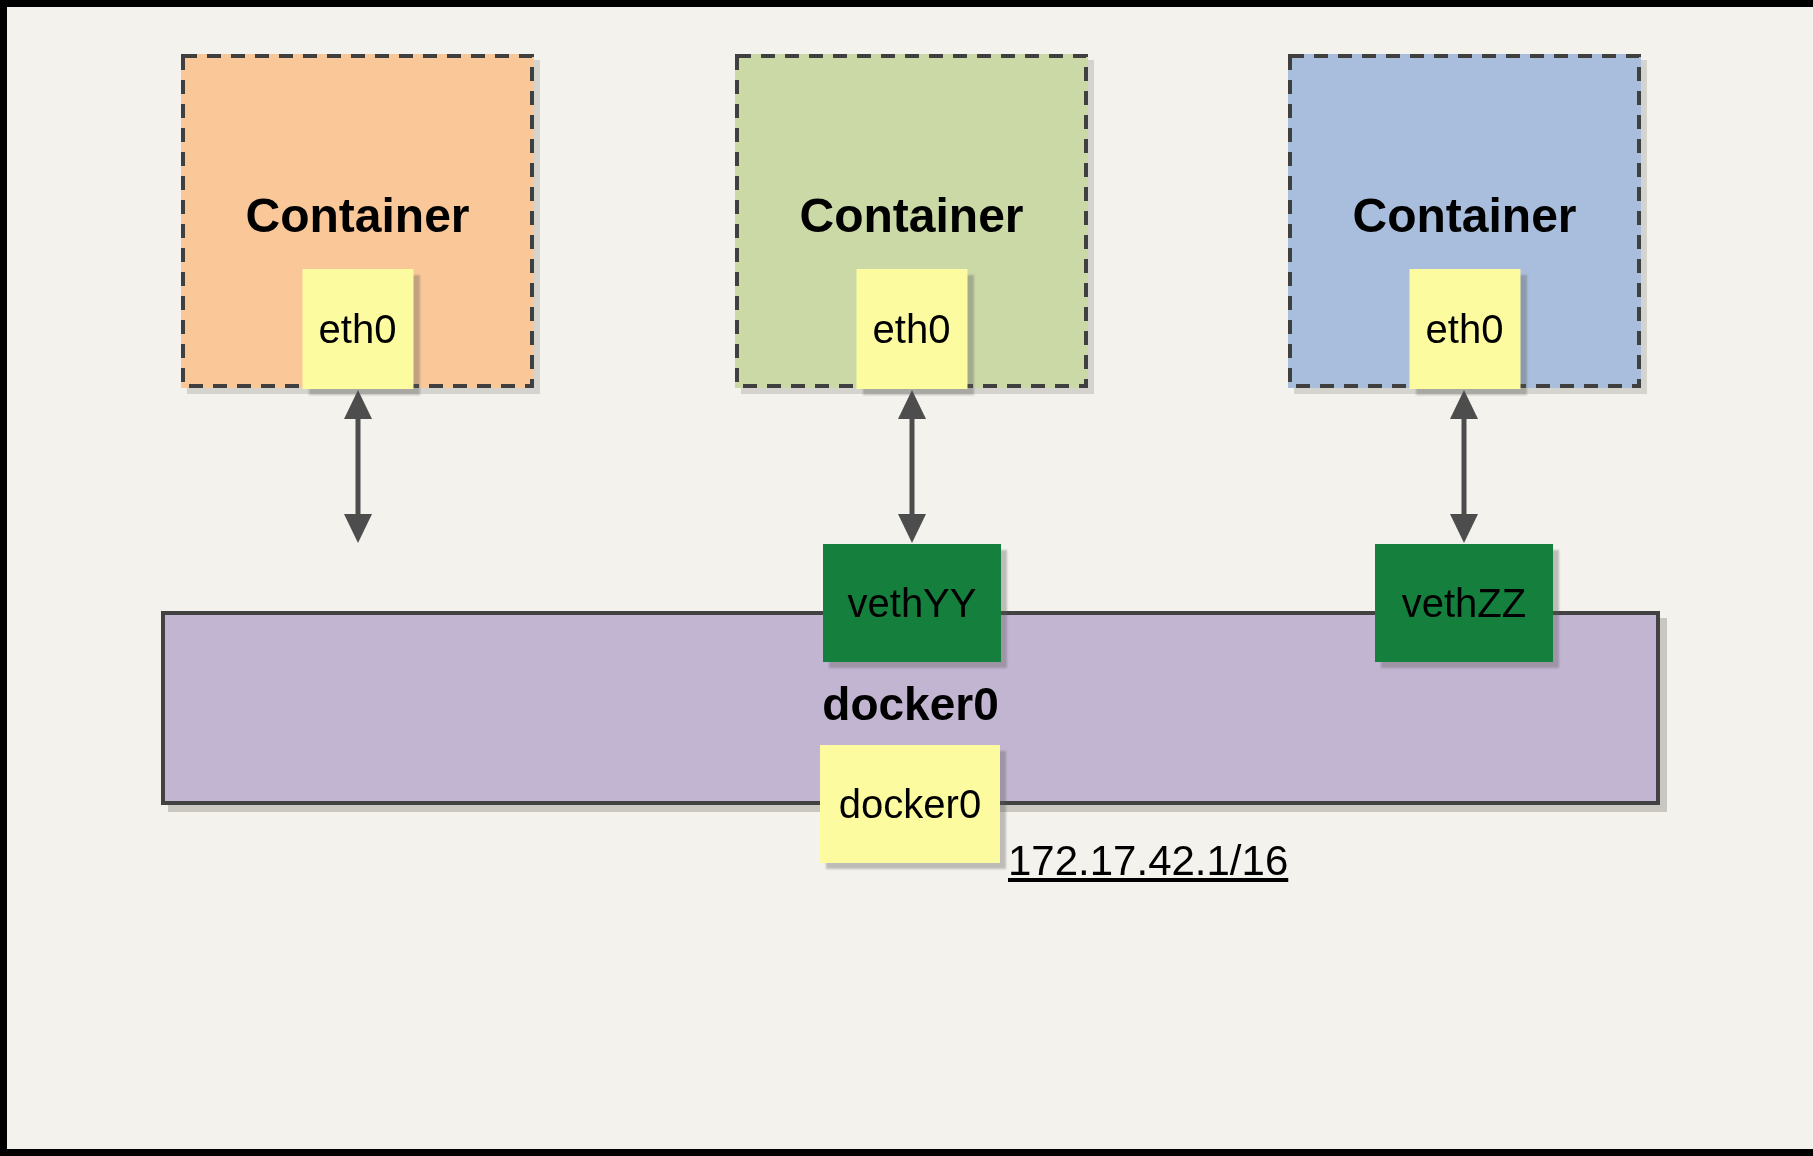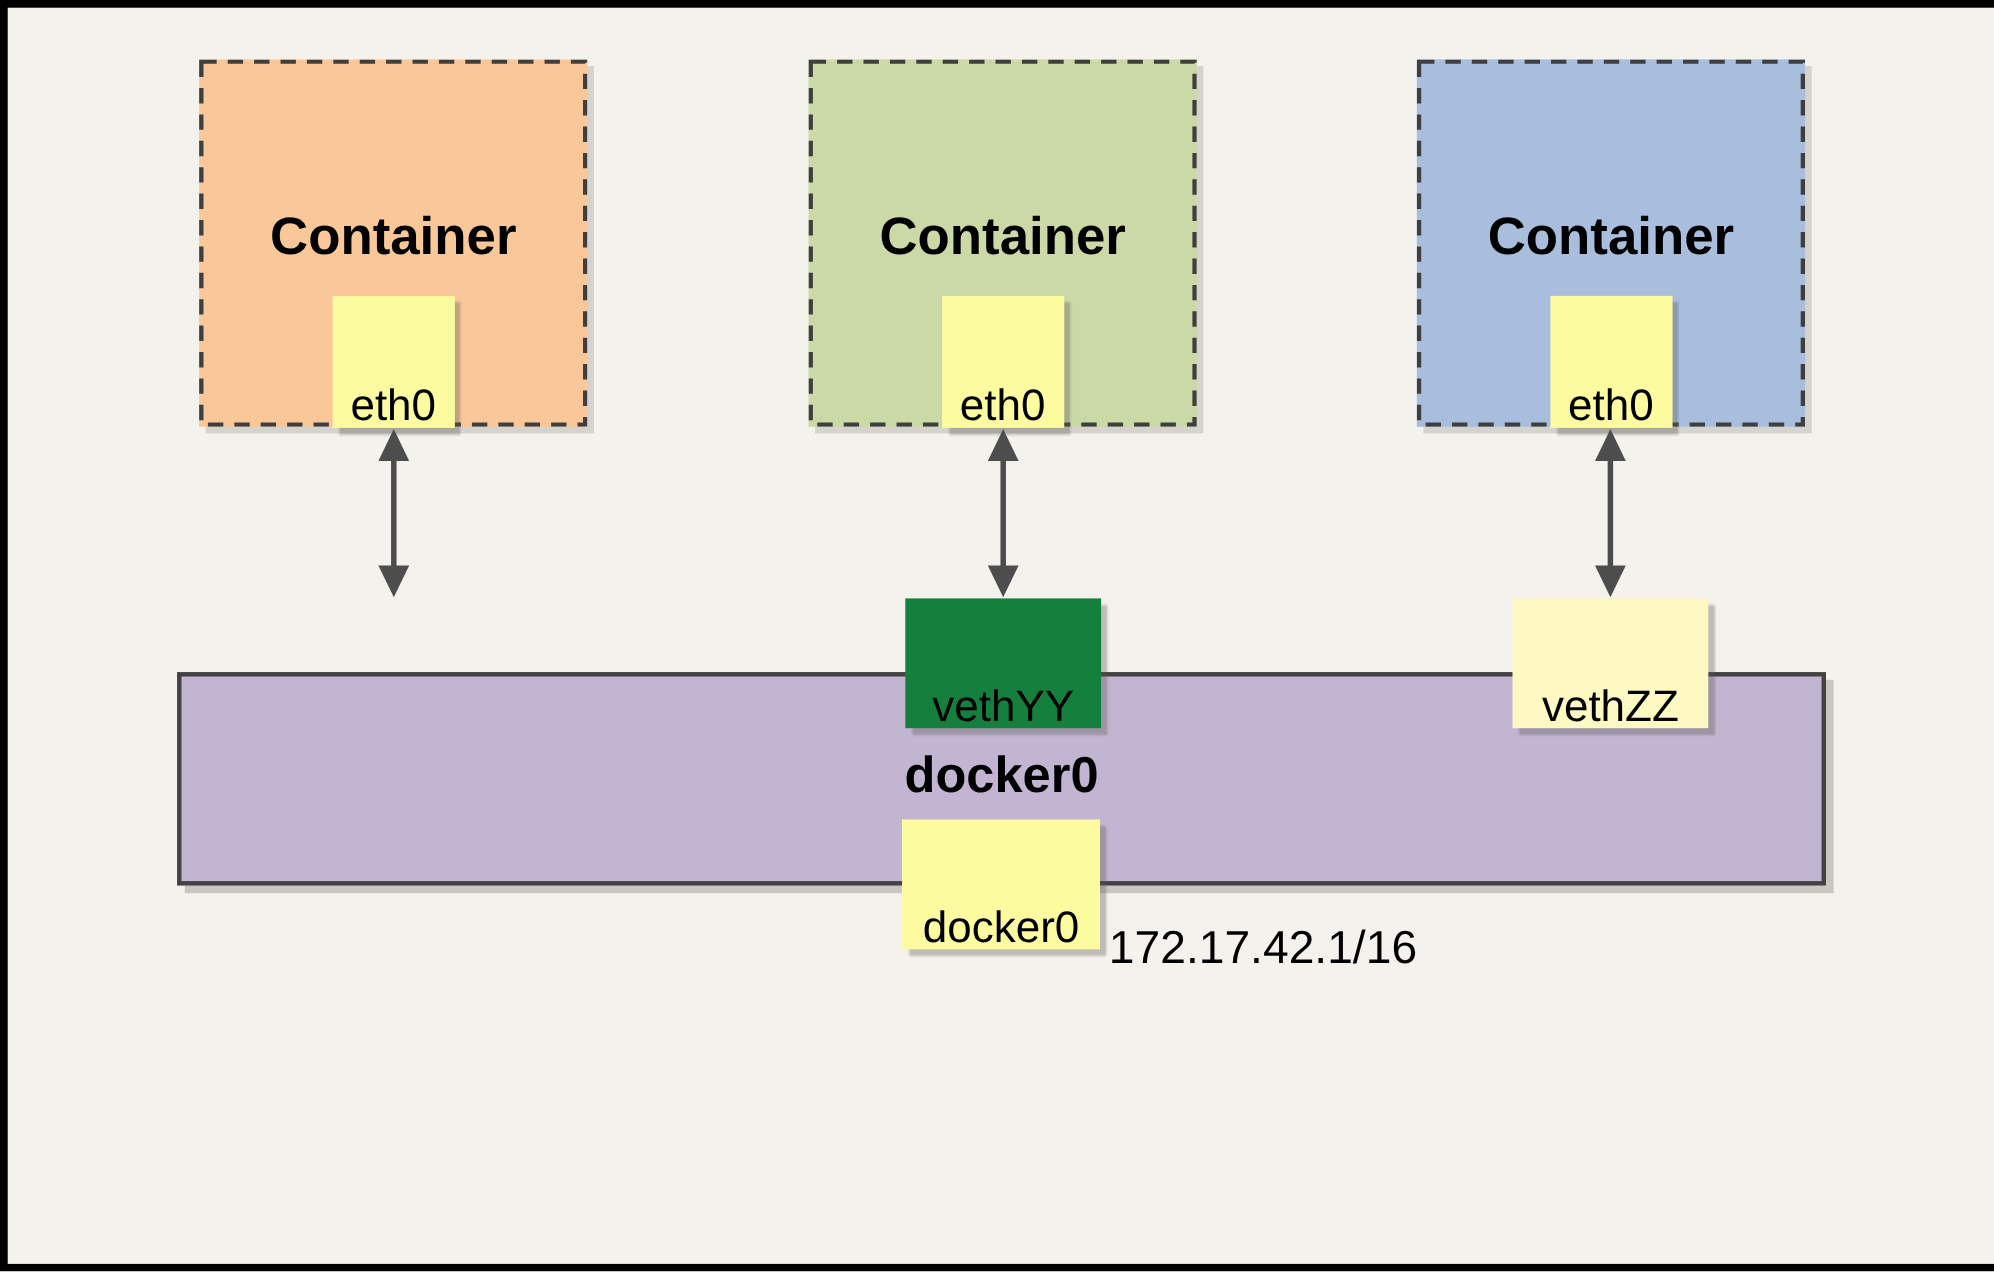--- a/index.html
+++ b/index.html
@@ -46,21 +46,21 @@
     font-size: 48px;
     font-weight: bold;
     line-height: 1;
     z-index: 2;
   }
 
   
   .if-box {
     position: absolute;
     display: flex;
-    align-items: flex-end;
+    align-items: center;
     justify-content: center;
     box-shadow: 6px 6px 2px rgba(90,90,85,0.35);
     font-size: 40px;
     line-height: 1;
     z-index: 5;
   }
   .eth-box {
     left: 50%;
     transform: translateX(-50%);
     bottom: -1px;
@@ -117,20 +117,21 @@
     line-height: 1;
   }
 
   .ip-label {
     position: absolute;
     left: 1008px;
     top: 840px;
     font-size: 42px;
     line-height: 1;
     z-index: 4;
+    text-decoration: underline;
   }
 
   .host-label {
     position: absolute;
     left: 0; top: 960px;
     width: 100%;
     text-align: center;
     font-size: 90px;
     line-height: 1;
     z-index: 4;
@@ -189,21 +190,21 @@
     <polygon points="22,154 8,125 36,125" fill="#4D4D4D"></polygon>
   </svg>
 
   <div class="bridge" style="background-color: rgb(194, 181, 209);">
     <div class="bridge-label">docker0</div>
   </div>
 
   <div class="if-box veth-box v2" style="background-color: #15803d;">
     <span>vethYY</span>
   </div>
-  <div class="if-box veth-box v3" style="background-color: #fef9c3;">
+  <div class="if-box veth-box v3" style="background-color: #15803d;">
     <span>vethZZ</span>
   </div>
 
   <div class="if-box dbox" style="background-color: rgb(253, 251, 160);">
     <span>docker0</span>
   </div>
 
   <div class="ip-label">172.17.42.1/16</div>
 
 

